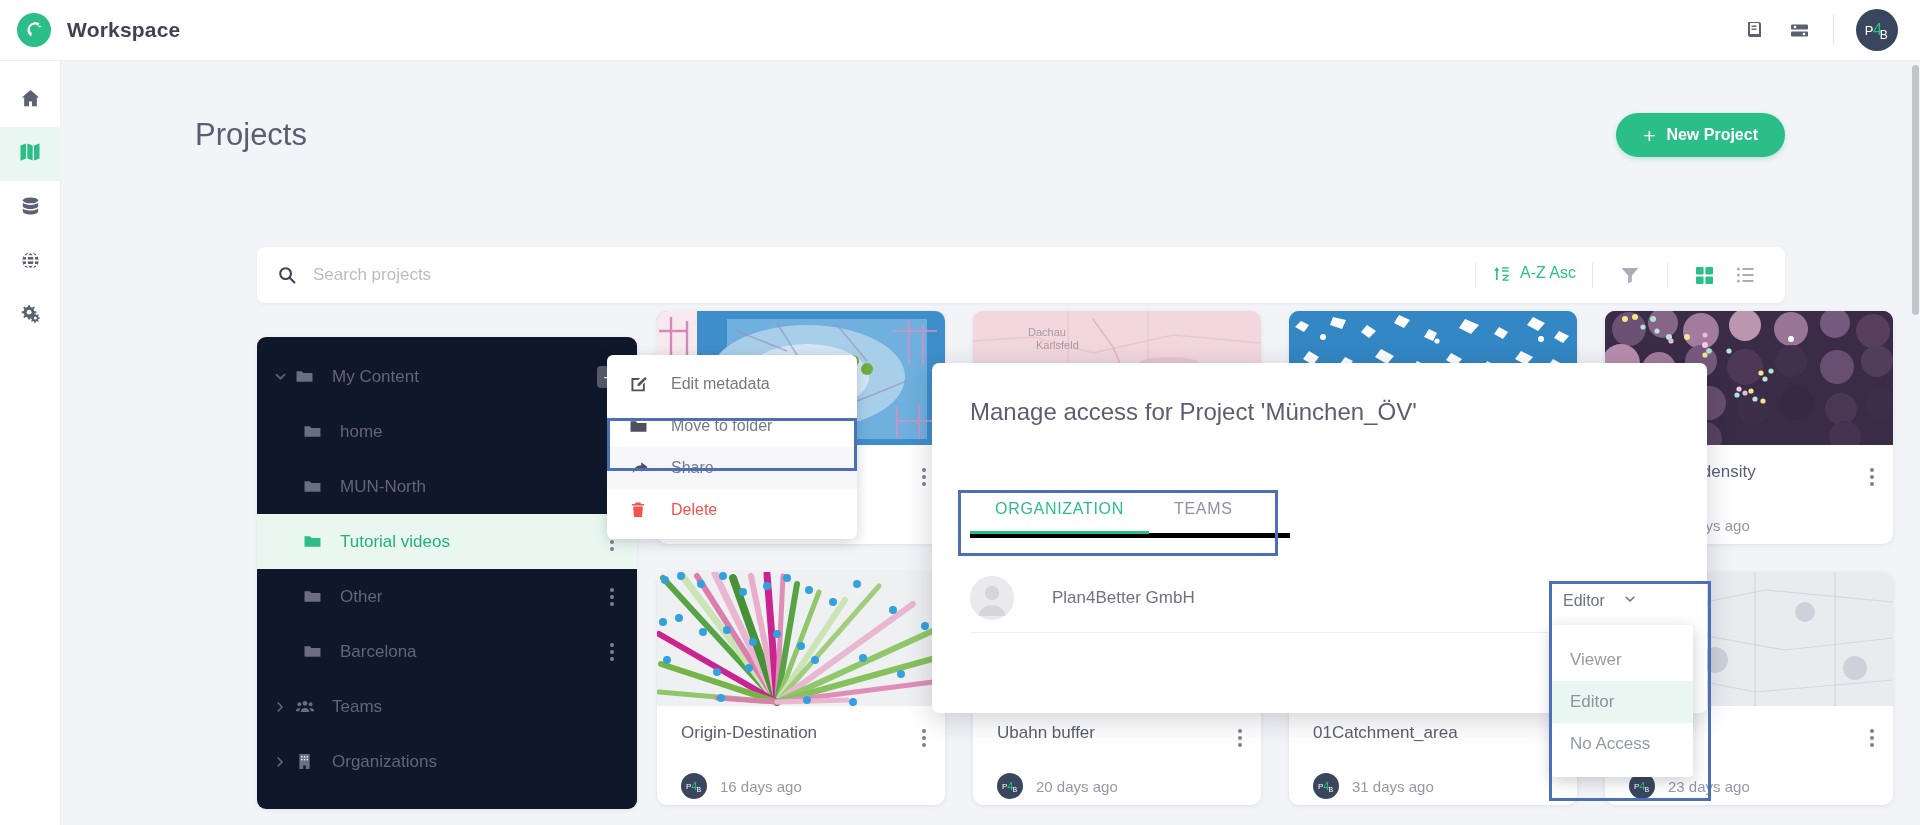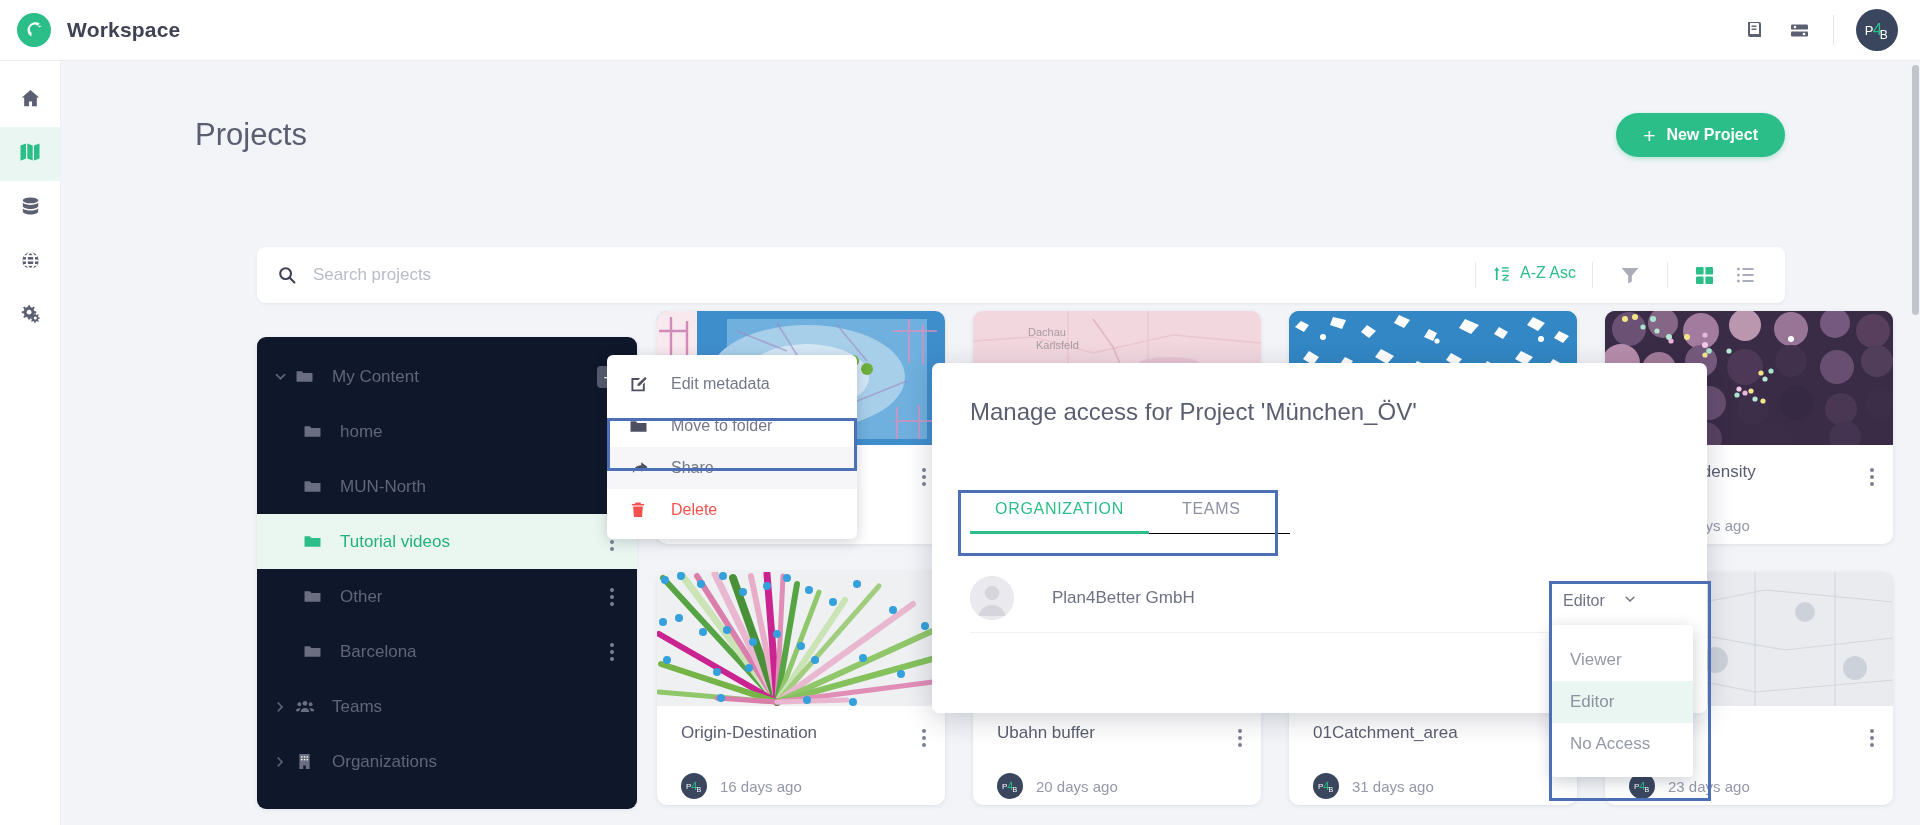--- a/index.html
+++ b/index.html
@@ -190,21 +190,21 @@
   .modal {
     position: absolute; top: 363px; left: 932px; width: 775px; height: 350px;
     background: #FFFFFF; border-radius: 7px;
     box-shadow: 0 6px 28px rgba(25,30,55,.20); z-index: 60;
   }
   .modal-title {
     font-size: 24px; color: #5A5E70; padding: 35px 0 0 38px;
   }
   .tabs {
     position: absolute; top: 123px; left: 38px; width: 320px;
-    display: flex; gap: 8px; border-bottom: 1px solid #000000;
+    display: flex; gap: 0; border-bottom: 5px solid #000000;
   }
   .tab {
     padding: 14px 25px 15px 25px; font-size: 16px; letter-spacing: .7px;
     color: #8D91A0; cursor: pointer; position: relative;
   }
   .tab.active { color: #2BBE88; }
   .tab.active::after {
     content: ""; position: absolute; left: 0; right: 0; bottom: -1px;
     height: 3px; background: #2BBE88;
   }

